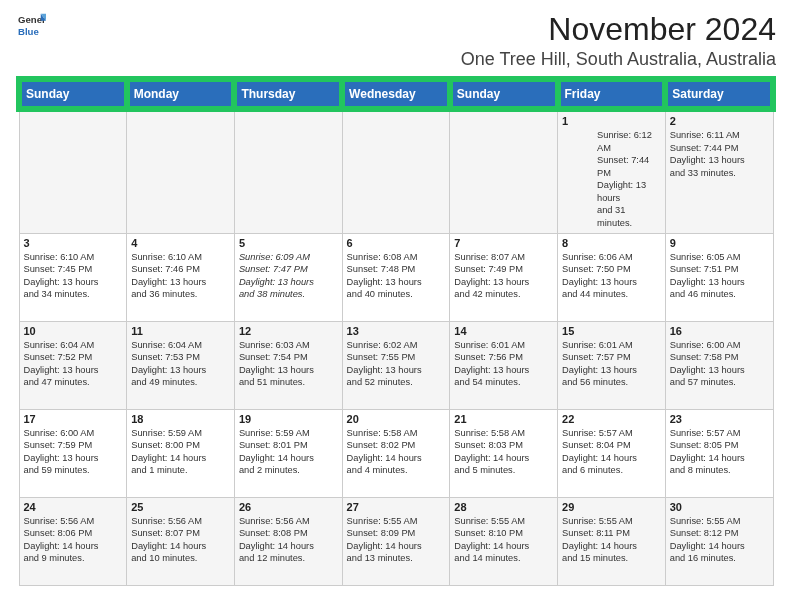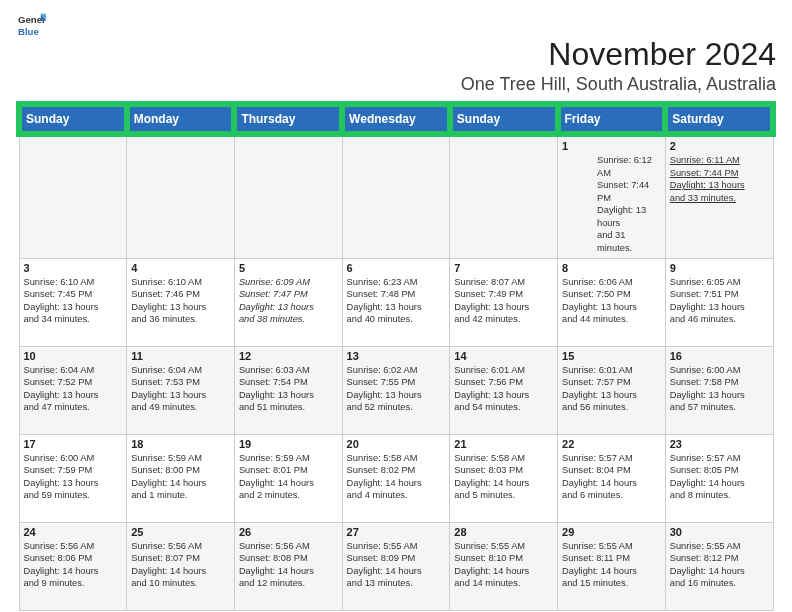--- a/index.html
+++ b/index.html
@@ -25,21 +25,20 @@
       align-items: center;
       gap: 0;
     }
     .logo-icon {
       width: 28px;
       height: 28px;
       margin-left: 2px;
     }
     .title-block {
       text-align: right;
-      margin-top: 25px;
     }
     .month-title {
       font-size: 32px;
       font-weight: normal;
       color: #222;
       line-height: 1.1;
     }
     .location {
       font-size: 18px;
       color: #444;
@@ -128,21 +127,21 @@
           <td class="empty-cell"></td>
           <td>
             <span class="day-number">1</span>
             <div class="day-info" style="white-space: pre-line; margin-left: 35px;">Sunrise: 6:12 AM
 Sunset: 7:44 PM
 Daylight: 13 hours
 and 31 minutes.</div>
           </td>
           <td>
             <span class="day-number">2</span>
-            <div class="day-info" style="white-space: pre-line; text-decoration: underline;">Sunrise: 6:11 AM
+            <div class="day-info" style="white-space: pre-line;">Sunrise: 6:11 AM
 Sunset: 7:44 PM
 Daylight: 13 hours
 and 33 minutes.</div>
           </td>
         </tr>
         <tr>
           <td>
             <span class="day-number">3</span>
             <div class="day-info" style="white-space: pre-line;">Sunrise: 6:10 AM
 Sunset: 7:45 PM
@@ -158,21 +157,21 @@
           </td>
           <td>
             <span class="day-number">5</span>
             <div class="day-info" style="white-space: pre-line; font-style: italic;">Sunrise: 6:09 AM
 Sunset: 7:47 PM
 Daylight: 13 hours
 and 38 minutes.</div>
           </td>
           <td>
             <span class="day-number">6</span>
-            <div class="day-info" style="white-space: pre-line;">Sunrise: 6:23 AM
+            <div class="day-info" style="white-space: pre-line;">Sunrise: 6:08 AM
 Sunset: 7:48 PM
 Daylight: 13 hours
 and 40 minutes.</div>
           </td>
           <td>
             <span class="day-number">7</span>
             <div class="day-info" style="white-space: pre-line;">Sunrise: 8:07 AM
 Sunset: 7:49 PM
 Daylight: 13 hours
 and 42 minutes.</div>

